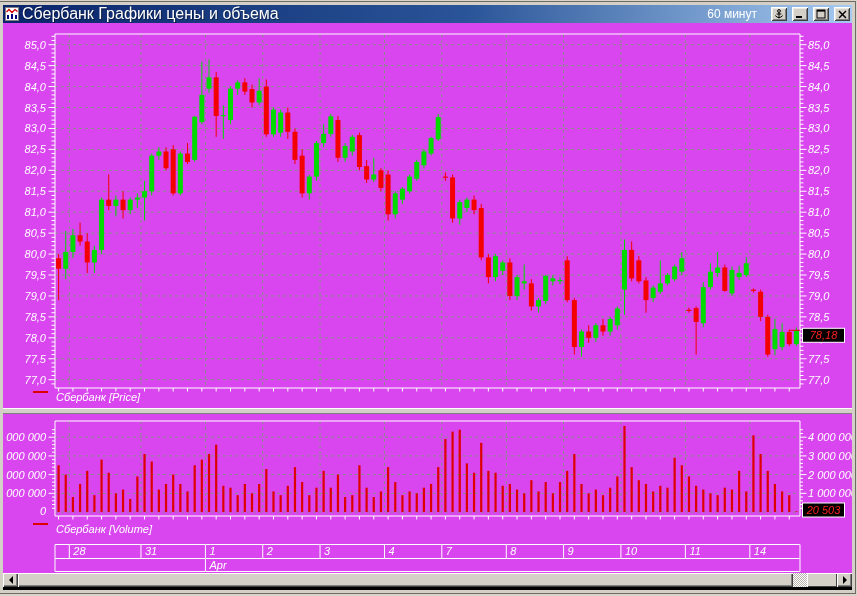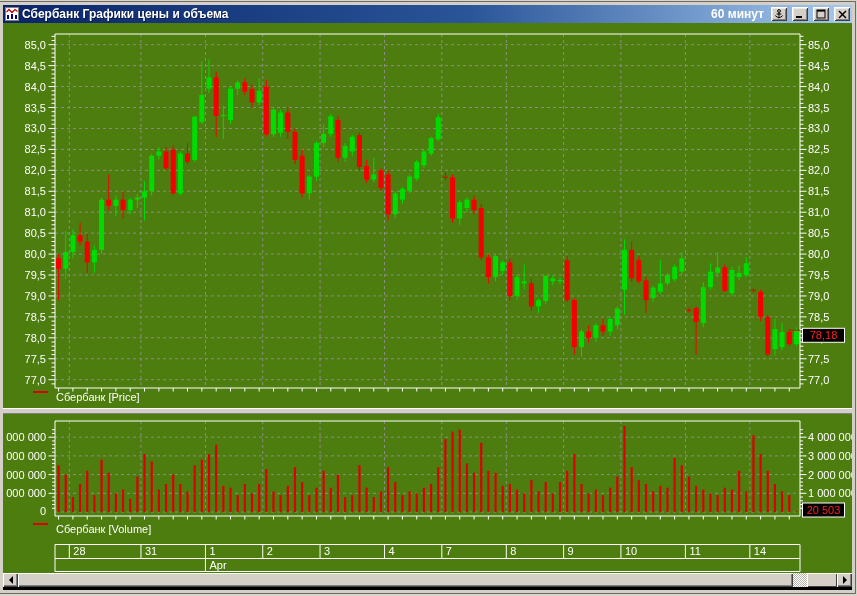--- a/index.html
+++ b/index.html
@@ -3,27 +3,27 @@
 <meta charset="utf-8">
 <style>
   html,body{margin:0;padding:0}
   body{width:857px;height:596px;background:#D8D4CC;position:relative;overflow:hidden;
        font-family:"Liberation Sans",sans-serif;}
   .window{position:absolute;left:0;top:2px;width:849px;height:585px;
           border:3px solid #D4D0C8;box-shadow:0 0 0 1px #6F6B63;background:#000;}
   .titlebar{height:18px;background:linear-gradient(90deg,#0A246A 0%,#2A5598 55%,#A6CAF0 100%);
             display:flex;align-items:center;padding:0 2px;gap:3px;}
   .title-icon{width:14px;height:14px;flex:0 0 auto;}
-  .title-text{color:#fff;font-weight:bold;font-size:12px;white-space:nowrap;
+  .title-text{color:#fff;font-weight:normal;font-size:16px;white-space:nowrap;
               text-shadow:1px 1px 0 rgba(0,0,0,.45);}
-  .interval{margin-left:auto;color:#fff;font-weight:bold;font-size:12px;margin-right:2px;}
+  .interval{margin-left:auto;color:#fff;font-weight:normal;font-size:12px;margin-right:9px;}
   .tbtn{width:16px;height:14px;background:#D4D0C8;border:0;padding:0;margin-left:2px;
         box-shadow:inset 1px 1px 0 #fff,inset -1px -1px 0 #404040,inset 2px 2px 0 #ECEAE4,inset -2px -2px 0 #808080;
         display:flex;align-items:center;justify-content:center;}
-  .content{position:relative;width:849px;height:564px;background:#4d7c0f;}
+  .content{position:relative;width:849px;height:564px;background:#d946ef;font-style:italic;}
   svg.layer{position:absolute;left:0;}
   #price-svg{top:0;}
   #volume-svg{top:392px;}
   #date-svg{top:519px;}
   .legend{position:absolute;left:30px;display:flex;align-items:flex-start;gap:8px;
           color:#fff;font-size:11px;}
   .legend .dash{width:15px;height:2px;background:#DE0000;}
   #legend-price{top:368px;}
   #legend-volume{top:500px;}
   .splitter{position:absolute;left:0;top:385px;width:849px;height:6px;background:#D4D0C8;

